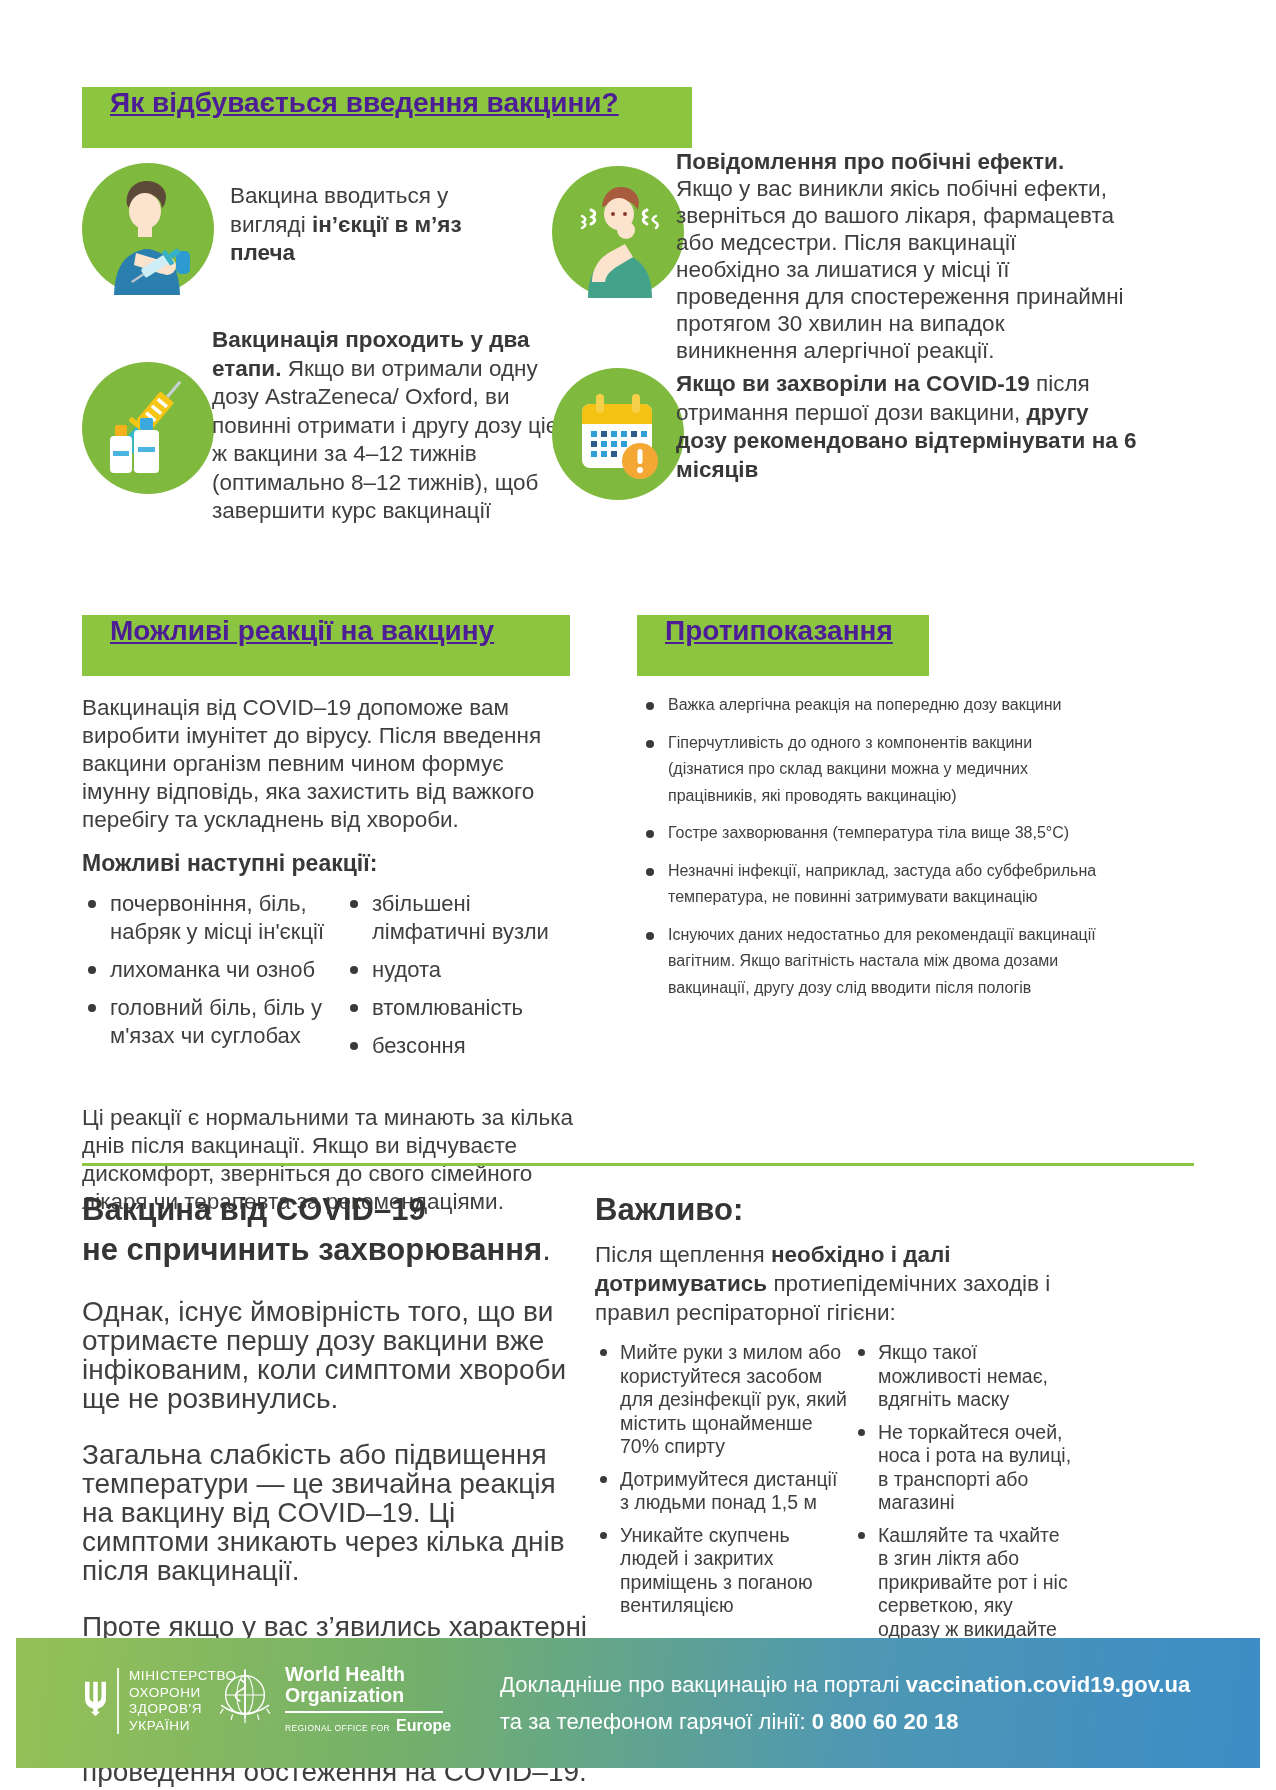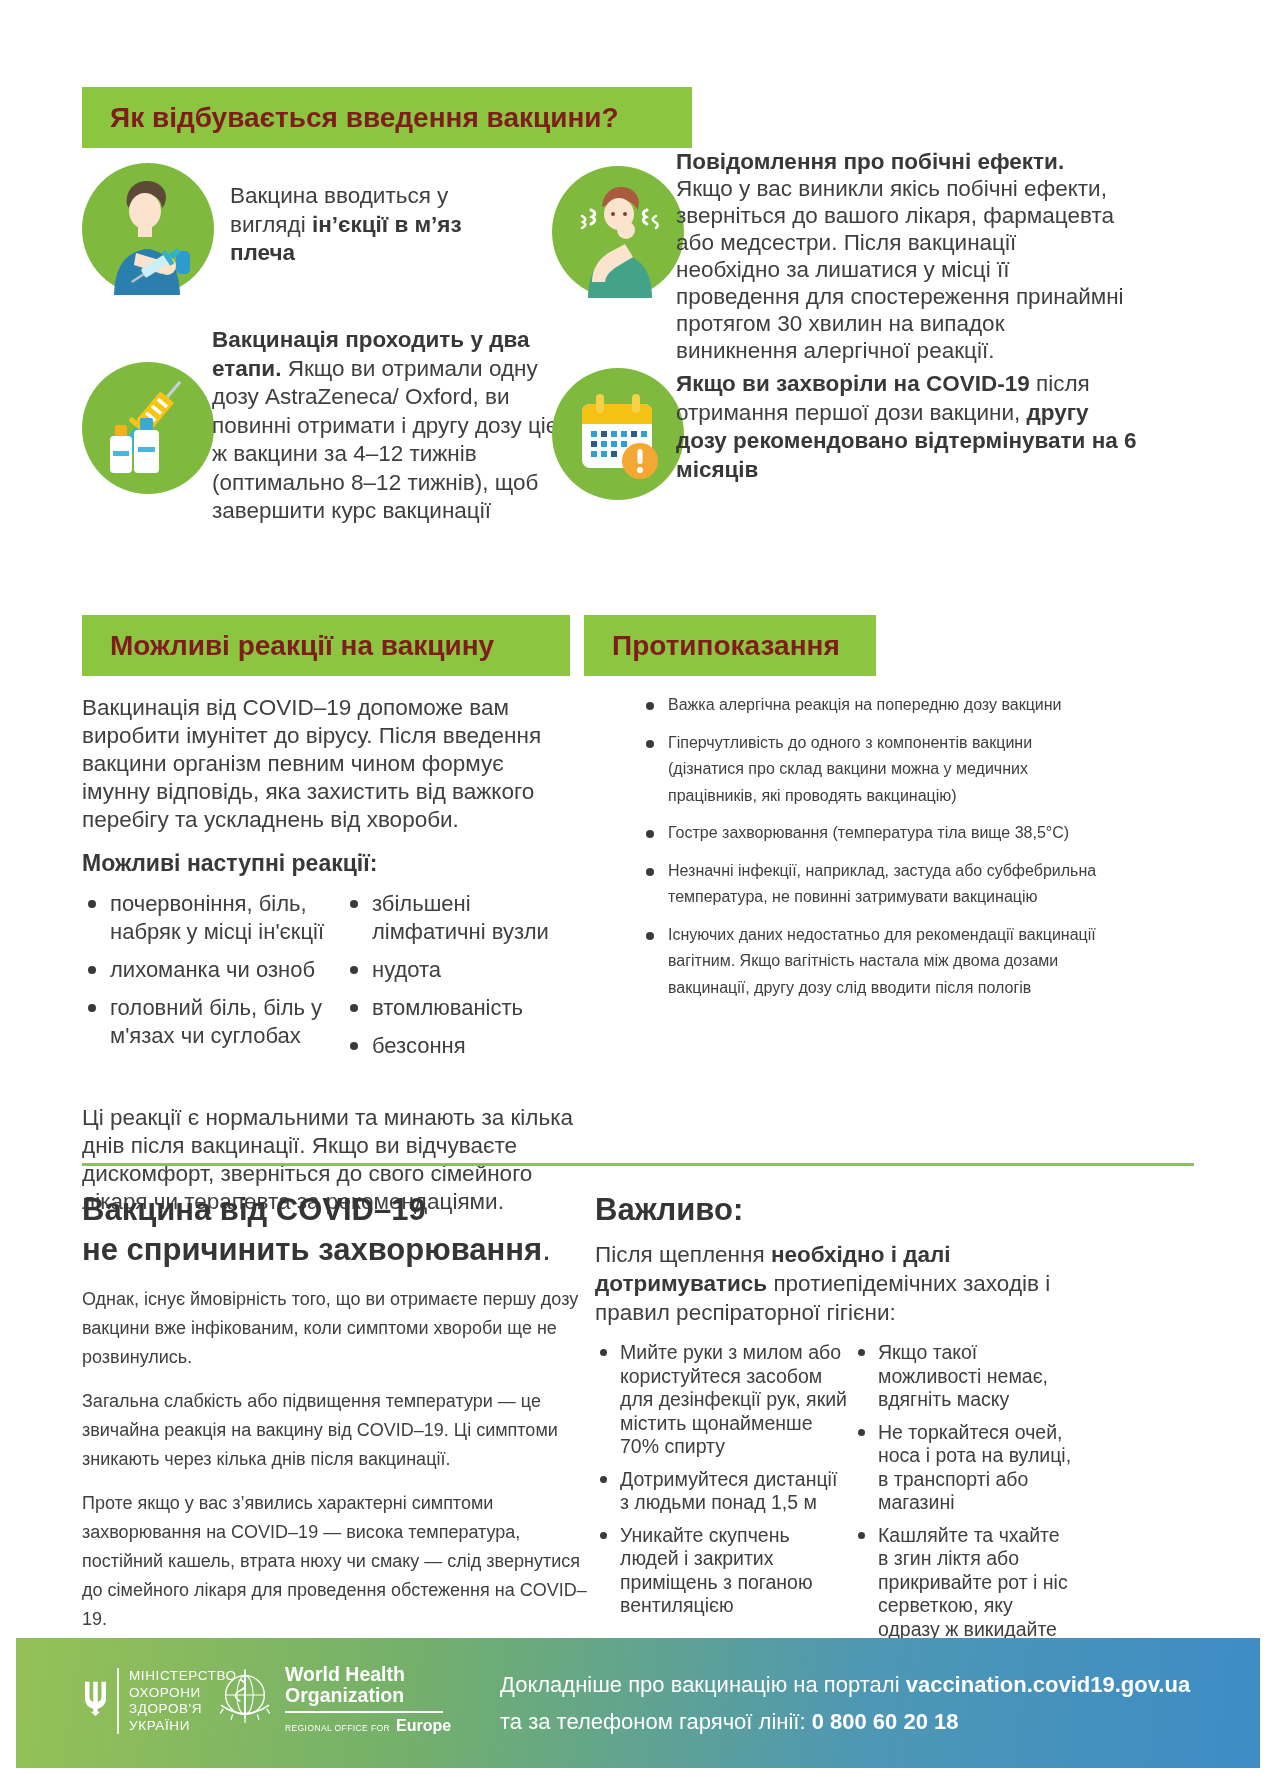--- a/index.html
+++ b/index.html
@@ -8,26 +8,26 @@
     --ink:#3f3f3e;
     --ink-dark:#353534;
   }
   *{margin:0;padding:0;box-sizing:border-box;}
   html,body{background:#fff;}
   body{font-family:"Liberation Sans", sans-serif;color:var(--ink);}
   .page{position:relative;width:1276px;height:1790px;background:#fff;overflow:hidden;margin:0 auto;}
   .abs{position:absolute;}
 
   
-  .band{position:absolute;height:61px;background:var(--green);color:#7f1d1d;
-        font-weight:bold;font-size:28px;display:flex;align-items:center;
-        padding:0 28px;white-space:nowrap;}
+  .band{position:absolute;height:61px;background:var(--green);color:#4c1d95;
+        font-weight:bold;font-size:28px;display:flex;
+        padding:0 28px;white-space:nowrap;text-decoration:underline;}
   #band-how{left:82px;top:87px;width:610px;}
   #band-reactions{left:82px;top:615px;width:488px;}
-  #band-contra{left:584px;top:615px;width:292px;}
+  #band-contra{left:637px;top:615px;width:292px;}
 
   
   .icon-circle{position:absolute;width:132px;height:132px;}
   #circle-l1{left:82px;top:163px;}
   #circle-r1{left:552px;top:166px;}
   #circle-l2{left:82px;top:362px;}
   #circle-r2{left:552px;top:368px;}
 
   .icon-text{position:absolute;font-size:22.5px;line-height:28.5px;}
   #text-l1{left:230px;top:182px;width:245px;}
@@ -50,21 +50,21 @@
 
   #contra-col{left:640px;top:692px;width:470px;}
   #contra-col li{font-size:16px;line-height:26.5px;margin-bottom:11px;}
 
   .divider{position:absolute;left:82px;top:1163px;width:1112px;height:3px;background:var(--green);}
 
   
   #bottom-left{left:82px;top:1190px;width:507px;}
   #bottom-left h2{font-size:31px;line-height:40px;color:var(--ink-dark);}
   #bottom-left h2 .tail{font-weight:normal;}
-  #bottom-left p{font-size:18px;line-height:29px;margin-top:15px;}
+  #bottom-left p{font-size:28px;line-height:29px;margin-top:27px;}
 
   #bottom-right{left:595px;top:1190px;width:600px;}
   #bottom-right h2{font-size:31px;line-height:40px;color:var(--ink-dark);}
   #bottom-right .intro2{font-size:22.5px;line-height:29px;margin-top:10px;width:525px;}
   .imp-cols{display:flex;margin-top:14px;}
   .imp-cols ul:first-child{width:252px;margin-right:6px;}
   .imp-cols ul:last-child{width:222px;}
   .imp-cols li{font-size:19.5px;line-height:23.5px;margin-bottom:9px;padding-left:25px;}
   .imp-cols li::before{width:7px;height:7px;top:8px;left:5px;}
 

